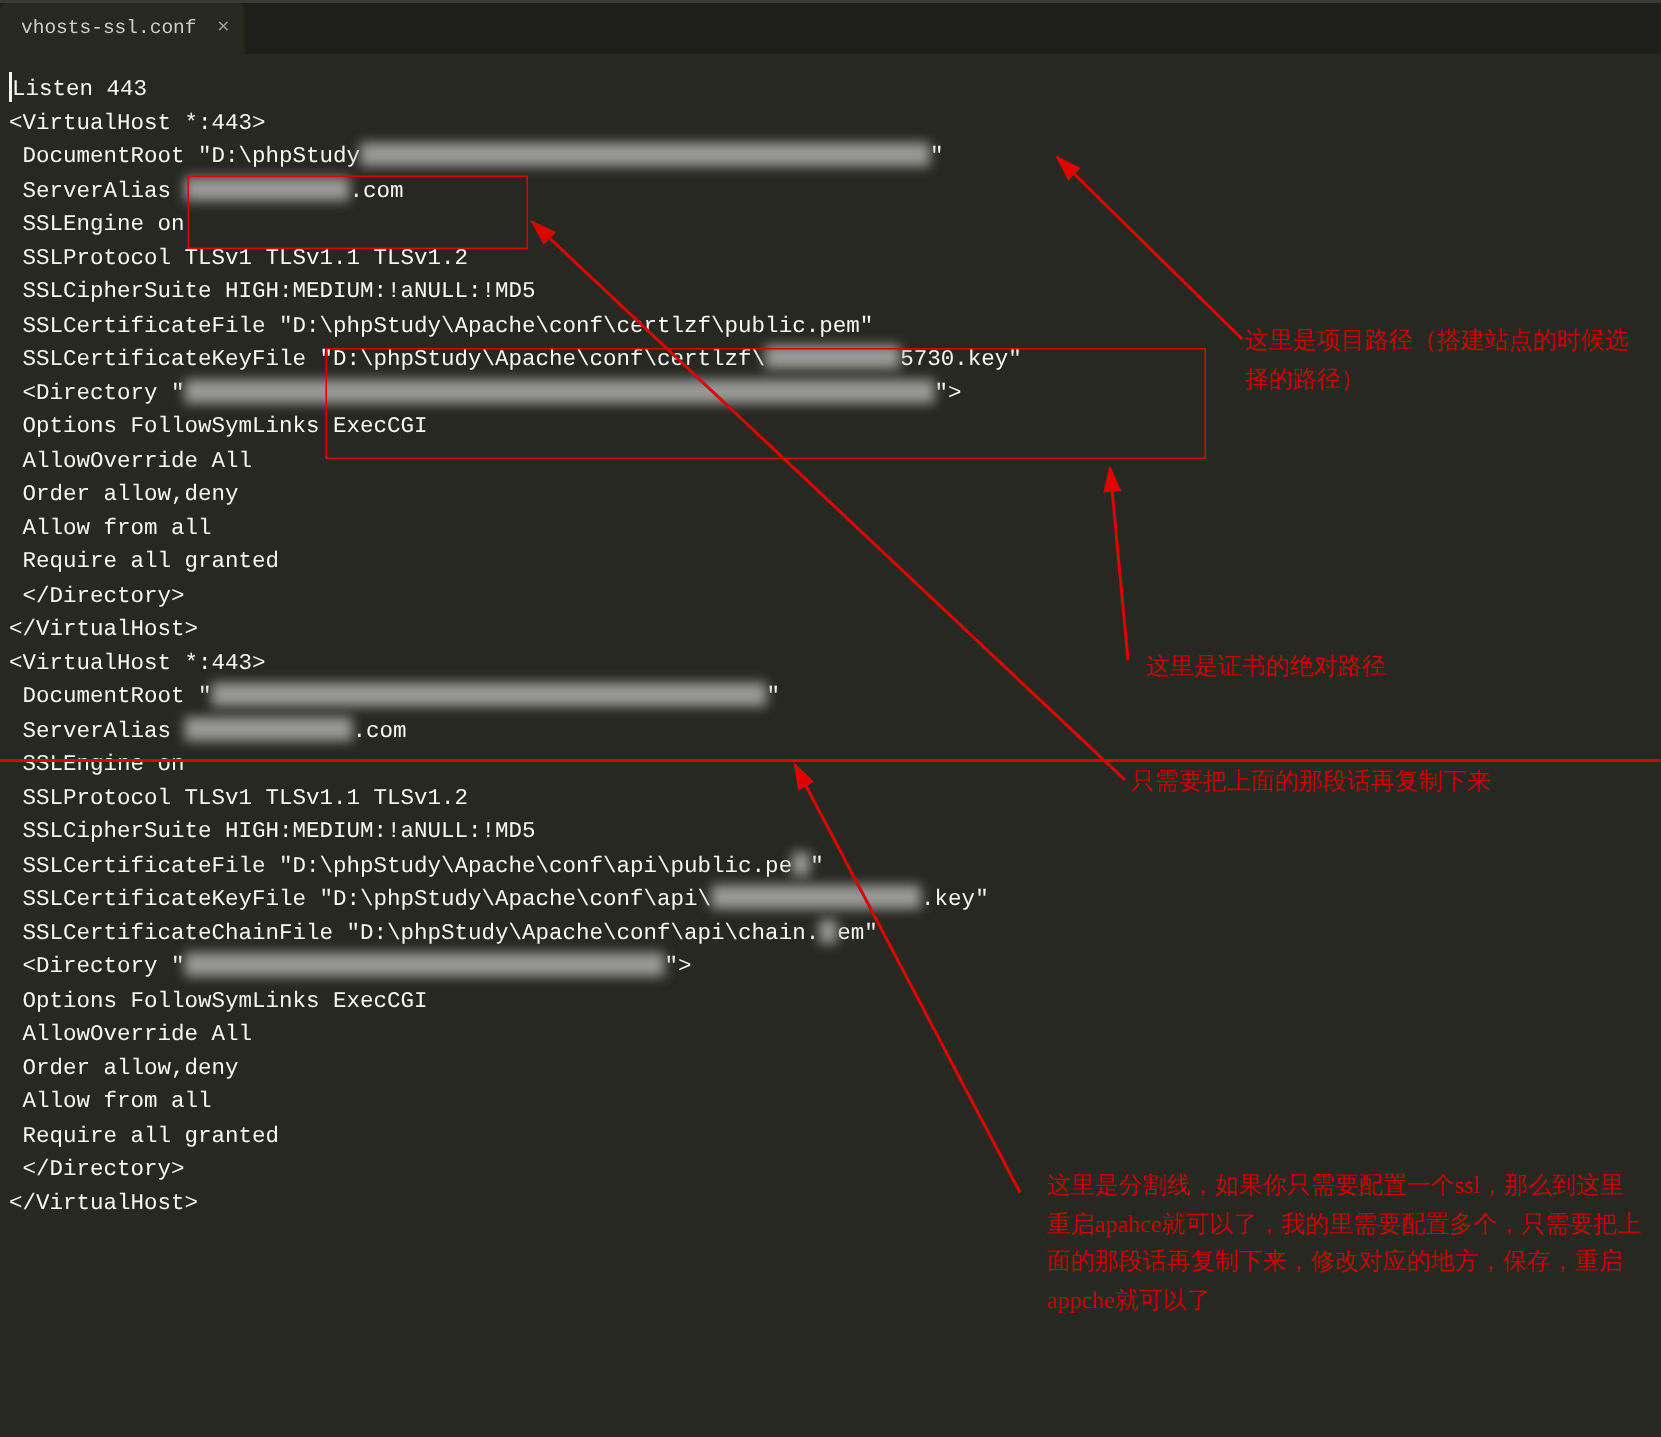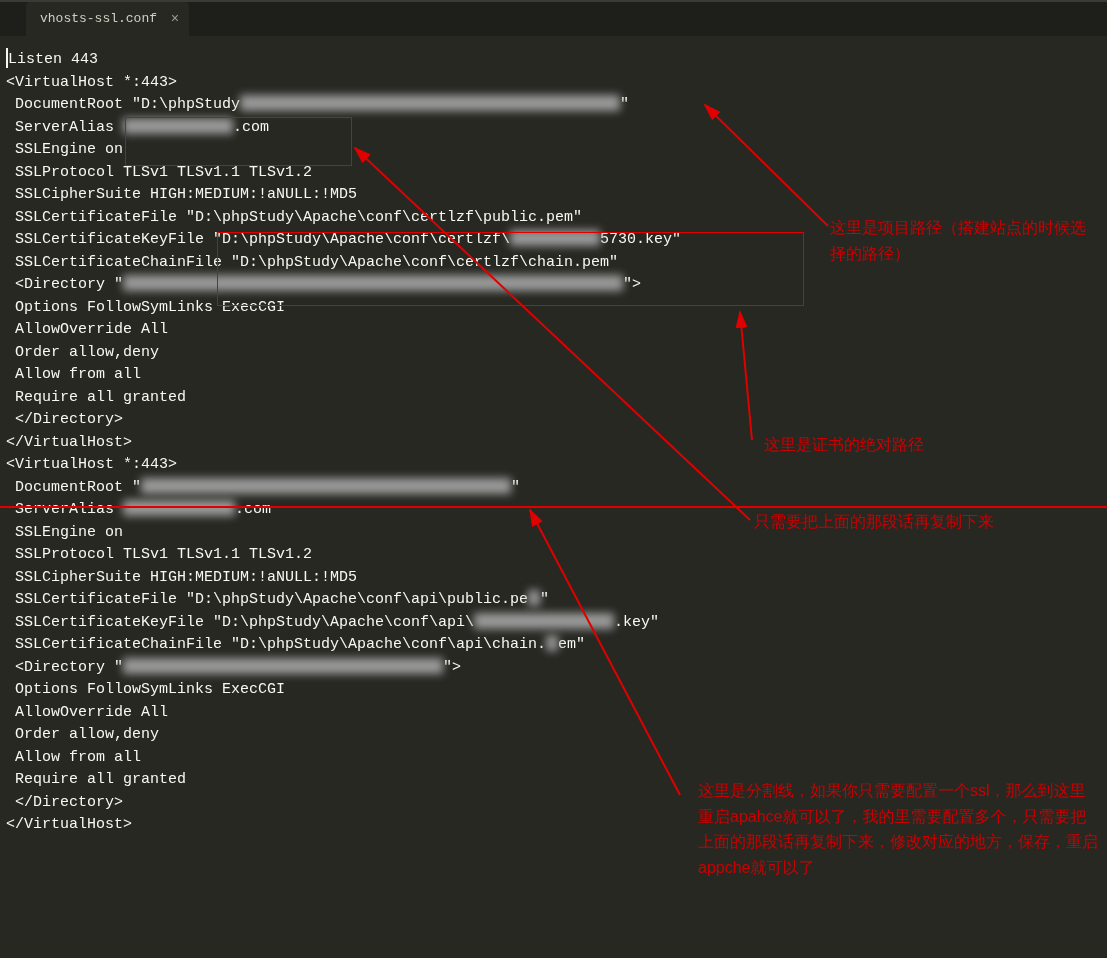--- a/index.html
+++ b/index.html
@@ -14,21 +14,20 @@
     height: 958px;
     overflow: hidden;
     position: relative;
   }
   .tabbar {
     background: #1e1f1a;
     height: 34px;
     border-top: 2px solid #3a3a36;
     display: flex;
     align-items: center;
-    padding-left: 26px;
     font-family: Liberation Mono, monospace;
   }
   .tab {
     background: #272822;
     color: #cfcfc2;
     padding: 6px 32px 6px 14px;
     font-size: 13px;
     border-top-left-radius: 4px;
     border-top-right-radius: 4px;
     position: relative;
@@ -68,21 +67,21 @@
     vertical-align: middle;
     height: 16px;
     filter: blur(4px);
     background: #999;
     border-radius: 1px;
     margin-top: -2px;
   }
   .note {
     position: absolute;
     color: #cc0000;
-    font-family: Liberation Sans, sans-serif;
+    font-family: Liberation Serif, serif;
     font-size: 16px;
     line-height: 1.6;
     z-index: 20;
     max-width: 400px;
   }
   .separator {
     position: absolute;
     left: 0;
     right: 0;
     height: 0;
@@ -104,21 +103,20 @@
 <div class="editor">
   <div class="codeline"><span class="cursor"></span><span>Listen 443</span></div>
   <div class="codeline">&lt;VirtualHost *:443&gt;</div>
   <div class="codeline"><span> DocumentRoot "D:\phpStudy</span><span class="redact" style="width:380px"></span><span>"</span></div>
   <div class="codeline"><span> ServerAlias </span><span class="redact" style="width:110px"></span><span>.com</span></div>
   <div class="codeline"> SSLEngine on</div>
   <div class="codeline"> SSLProtocol TLSv1 TLSv1.1 TLSv1.2</div>
   <div class="codeline"> SSLCipherSuite HIGH:MEDIUM:!aNULL:!MD5</div>
   <div class="codeline"> SSLCertificateFile "D:\phpStudy\Apache\conf\certlzf\public.pem"</div>
   <div class="codeline"><span> SSLCertificateKeyFile "D:\phpStudy\Apache\conf\certlzf\</span><span class="redact" style="width:90px"></span><span>5730.key"</span></div>
-  <div class="codeline"> SSLCertificateChainFile "D:\phpStudy\Apache\conf\certlzf\chain.pem"</div>
   <div class="codeline"></div>
   <div class="codeline"><span> &lt;Directory "</span><span class="redact" style="width:500px"></span><span>"&gt;</span></div>
   <div class="codeline"> Options FollowSymLinks ExecCGI</div>
   <div class="codeline"> AllowOverride All</div>
   <div class="codeline"> Order allow,deny</div>
   <div class="codeline"> Allow from all</div>
   <div class="codeline"> Require all granted</div>
   <div class="codeline"> &lt;/Directory&gt;</div>
   <div class="codeline">&lt;/VirtualHost&gt;</div>
   <div class="codeline"></div>

